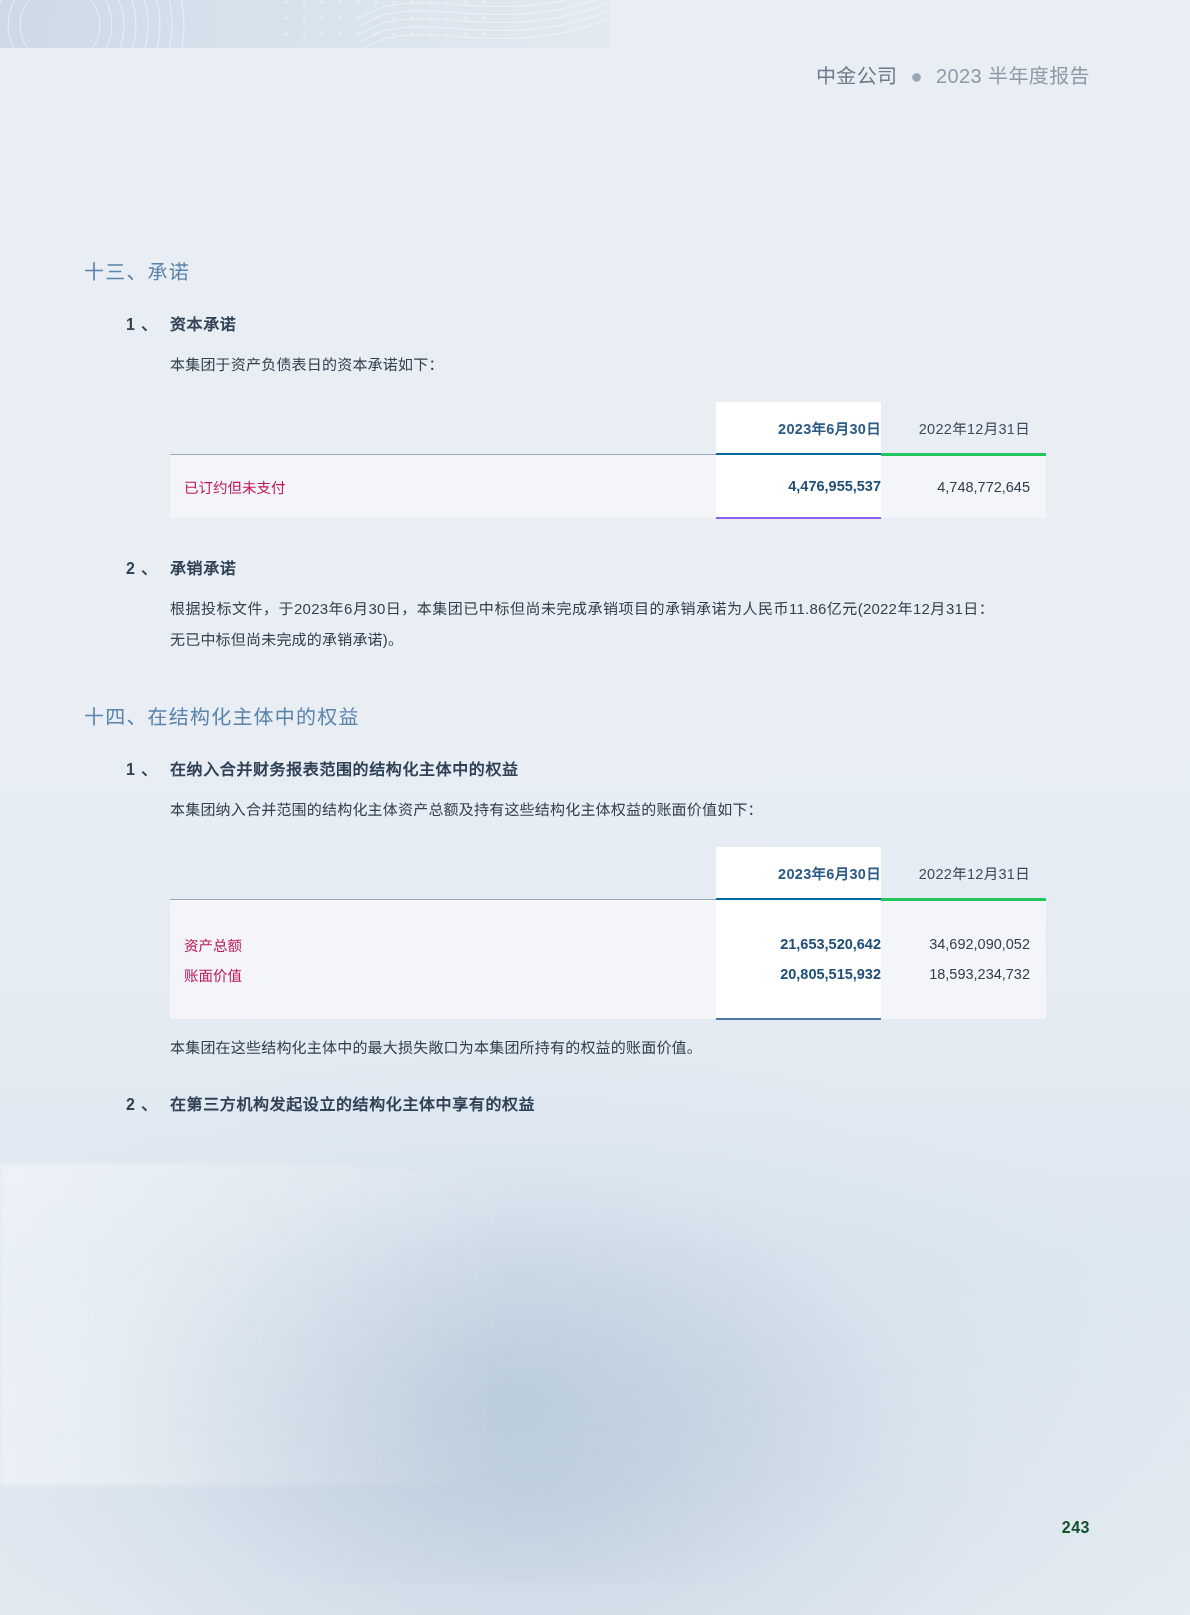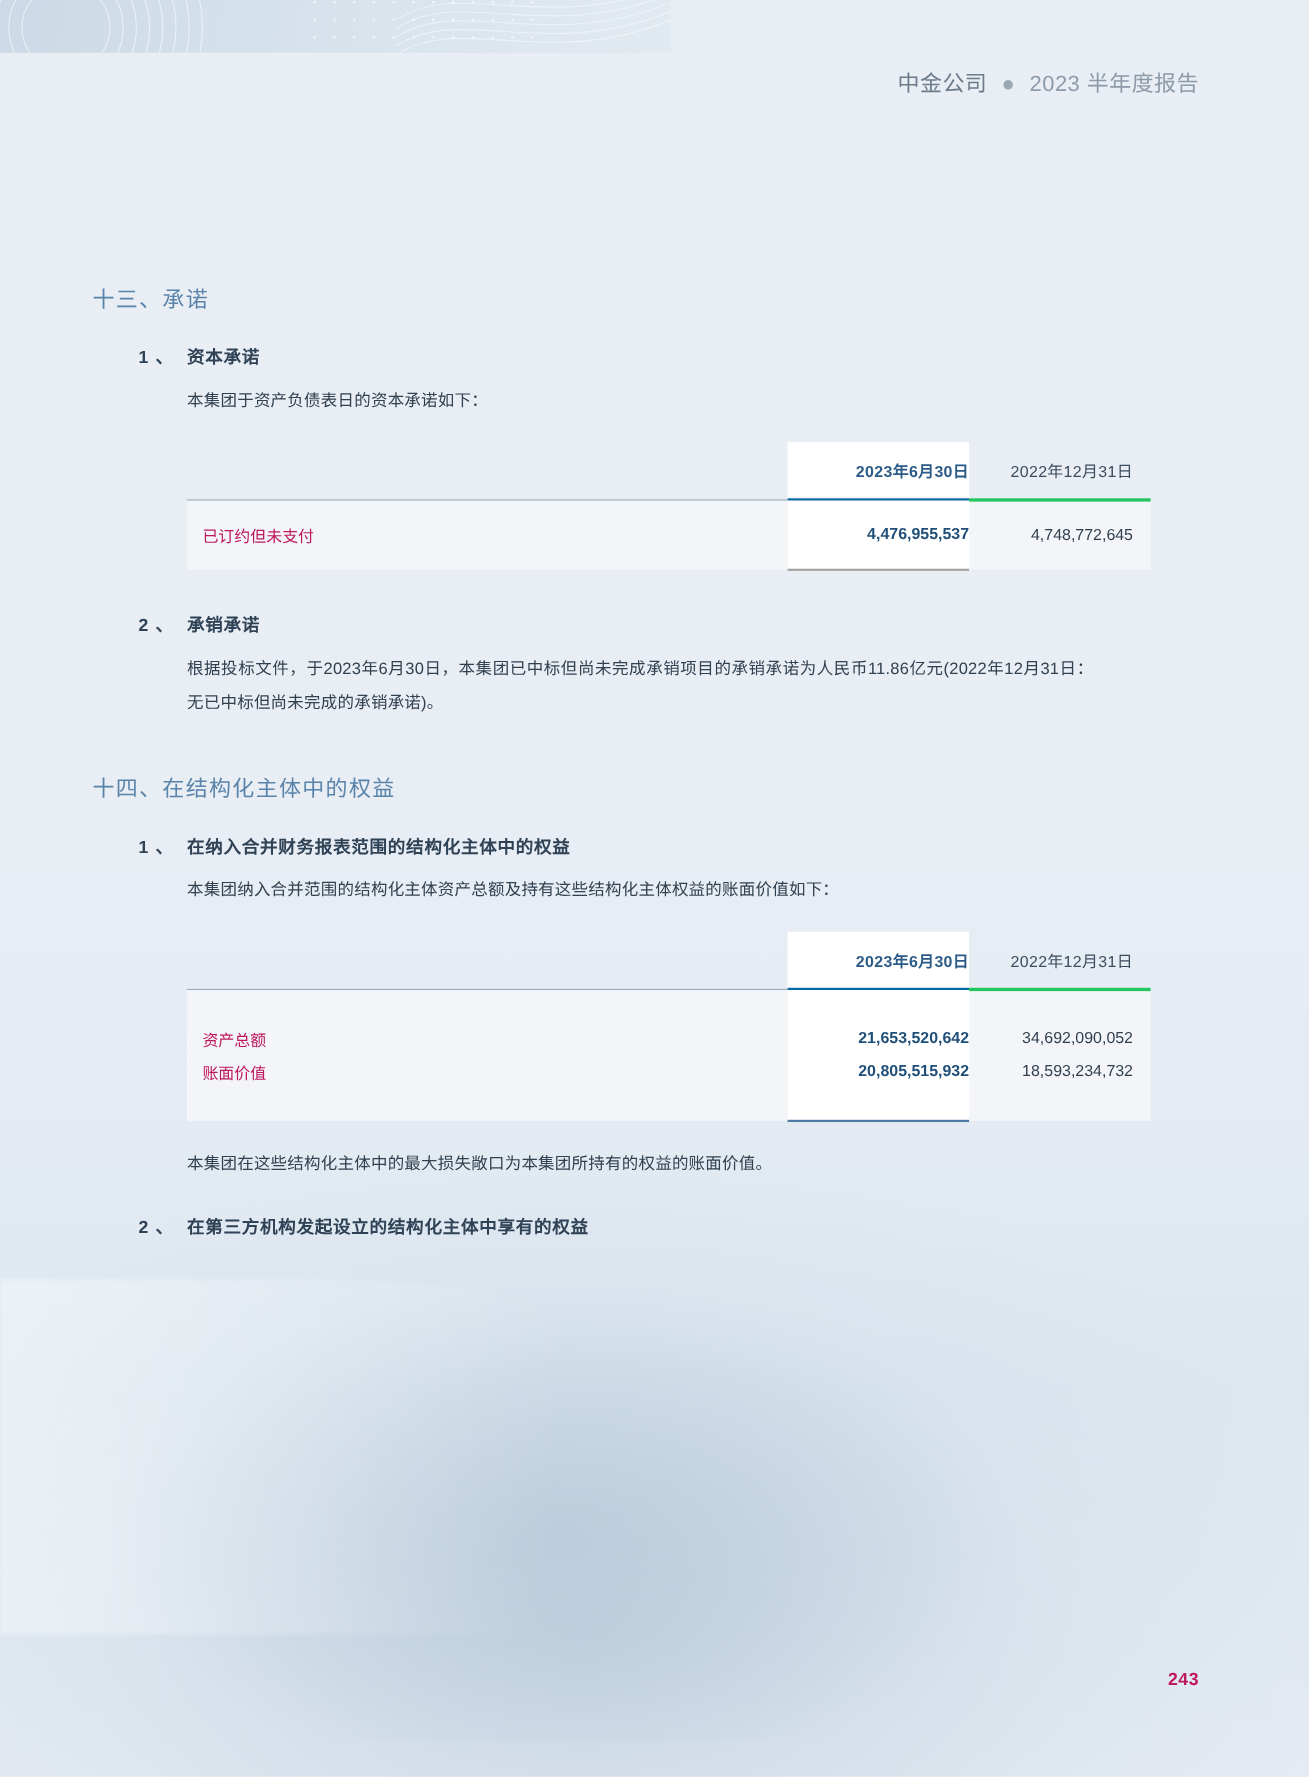--- a/index.html
+++ b/index.html
@@ -143,21 +143,21 @@
     margin: 0 0 6px 0;
     padding-left: 86px;
     font-size: 15px;
     line-height: 31px;
     color: #32414f;
     letter-spacing: .2px;
     text-align: justify;
     width: 910px;
     box-sizing: border-box;
   }
-  p.body.gap-before { margin-top: 23px; }
+  p.body.gap-before { margin-top: 12px; }
   p.body.gap-after  { margin-bottom: 26px; }
 
   
   .table-wrap {
     margin: 22px 0 0 86px;
     width: 876px;
   }
   table.fin {
     border-collapse: collapse;
     width: 100%;
@@ -218,36 +218,36 @@
     font-weight: bold;
   }
   .body-rows td.c2 {
     padding-right: 16px;
   }
   .tbl-band {
     background: #f3f5f8;
   }
 
   .t1 .body-rows td { height: 64px; }
-  .t1 .body-rows td.c1 { border-bottom: 2px solid #a3a3a3; }
+  .t1 .body-rows td.c1 { border-bottom: 2px solid #8b5cf6; }
 
   .t2 .pad-top td { height: 24px; }
   .t2 .pad-top td.c1 { background:#ffffff; }
   .t2 .pad-bot td { height: 22px; }
   .t2 .pad-bot td.c1 { background:#ffffff; border-bottom: 2px solid #4e7ba6; }
   .t2 .body-rows td { height: 30px; }
 
   
   .page-no {
     position: absolute;
     right: 100px;
     bottom: 78px;
     font-size: 16px;
     font-weight: bold;
-    color: #be185d;
+    color: #14532d;
     letter-spacing: .5px;
   }
 </style>
 </head>
 <body>
 
 <div class="bg-base"></div>
 <div class="bg-bottom-glow"></div>
 <div class="bg-bottom-glow2"></div>
 <div class="bg-ribbon"></div>

